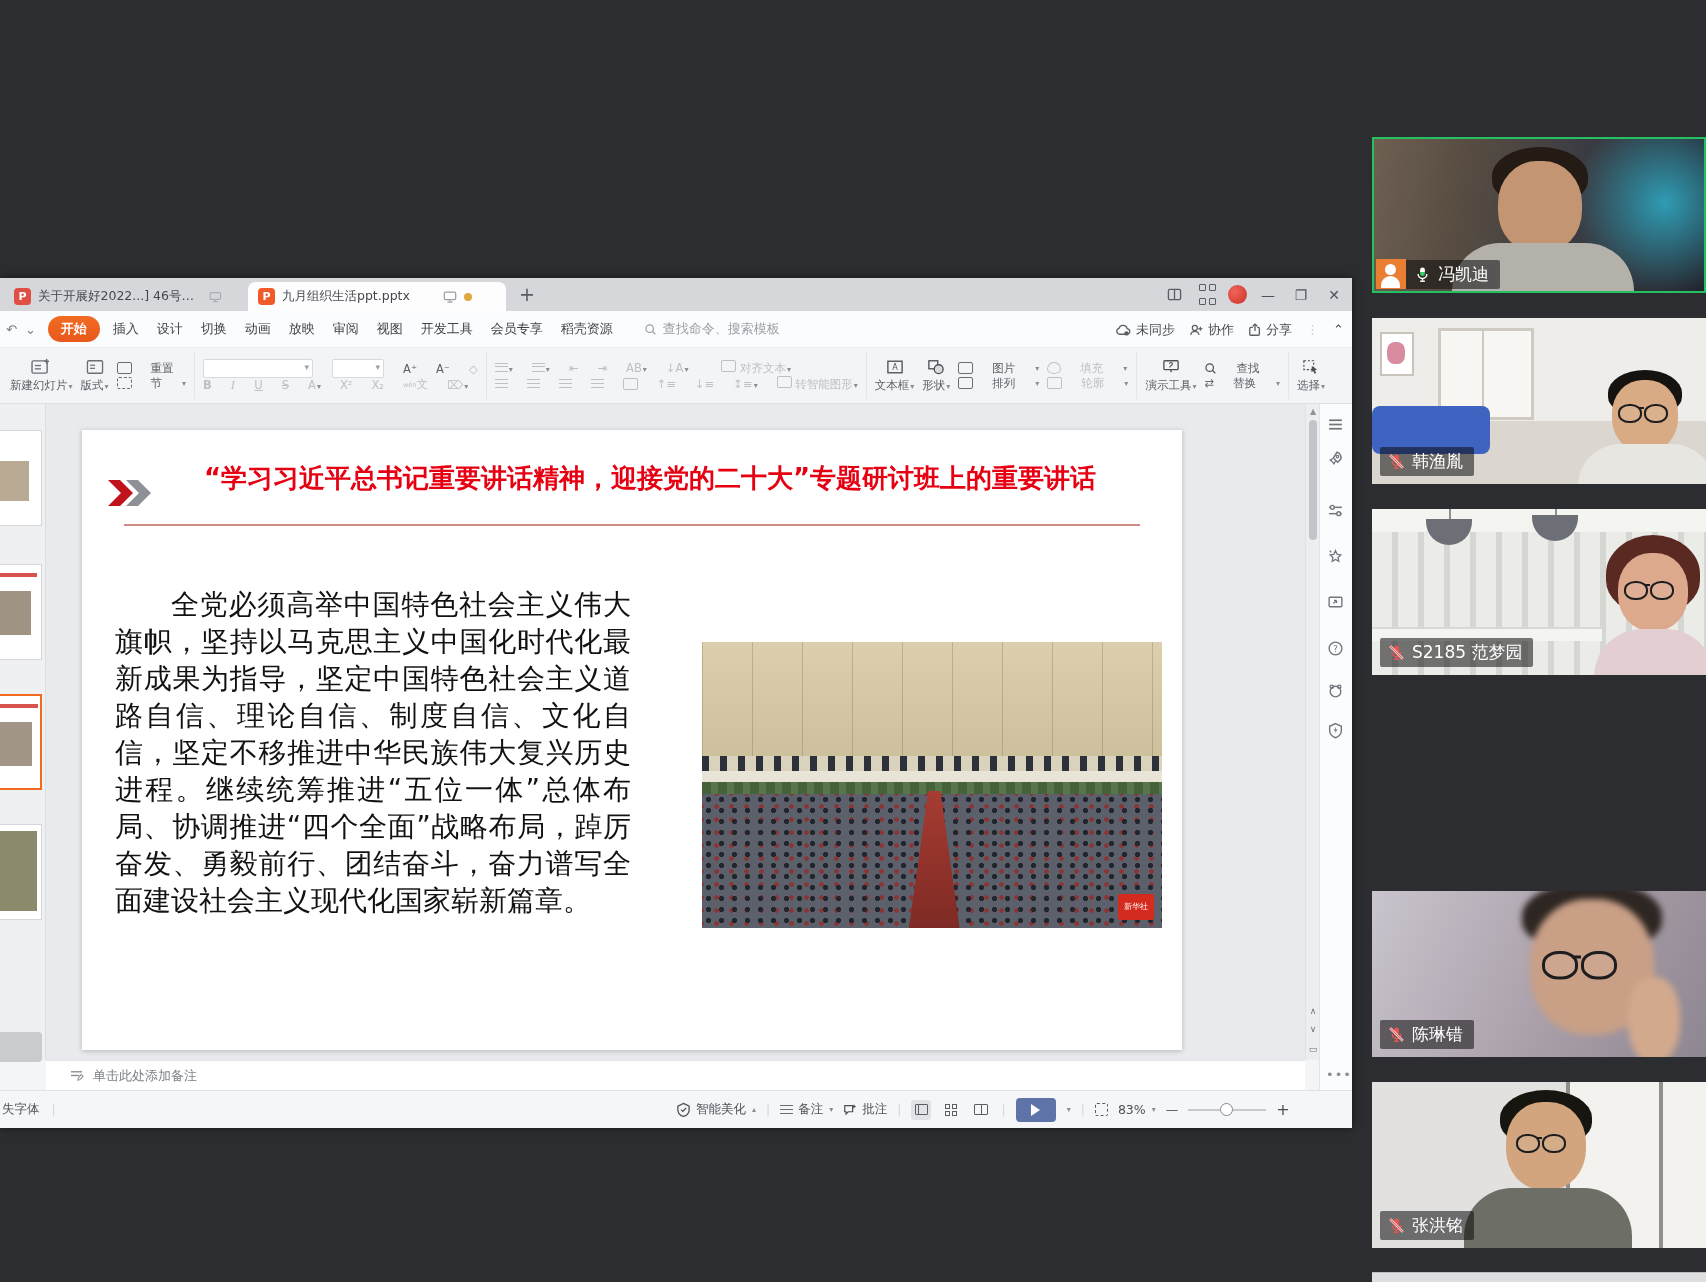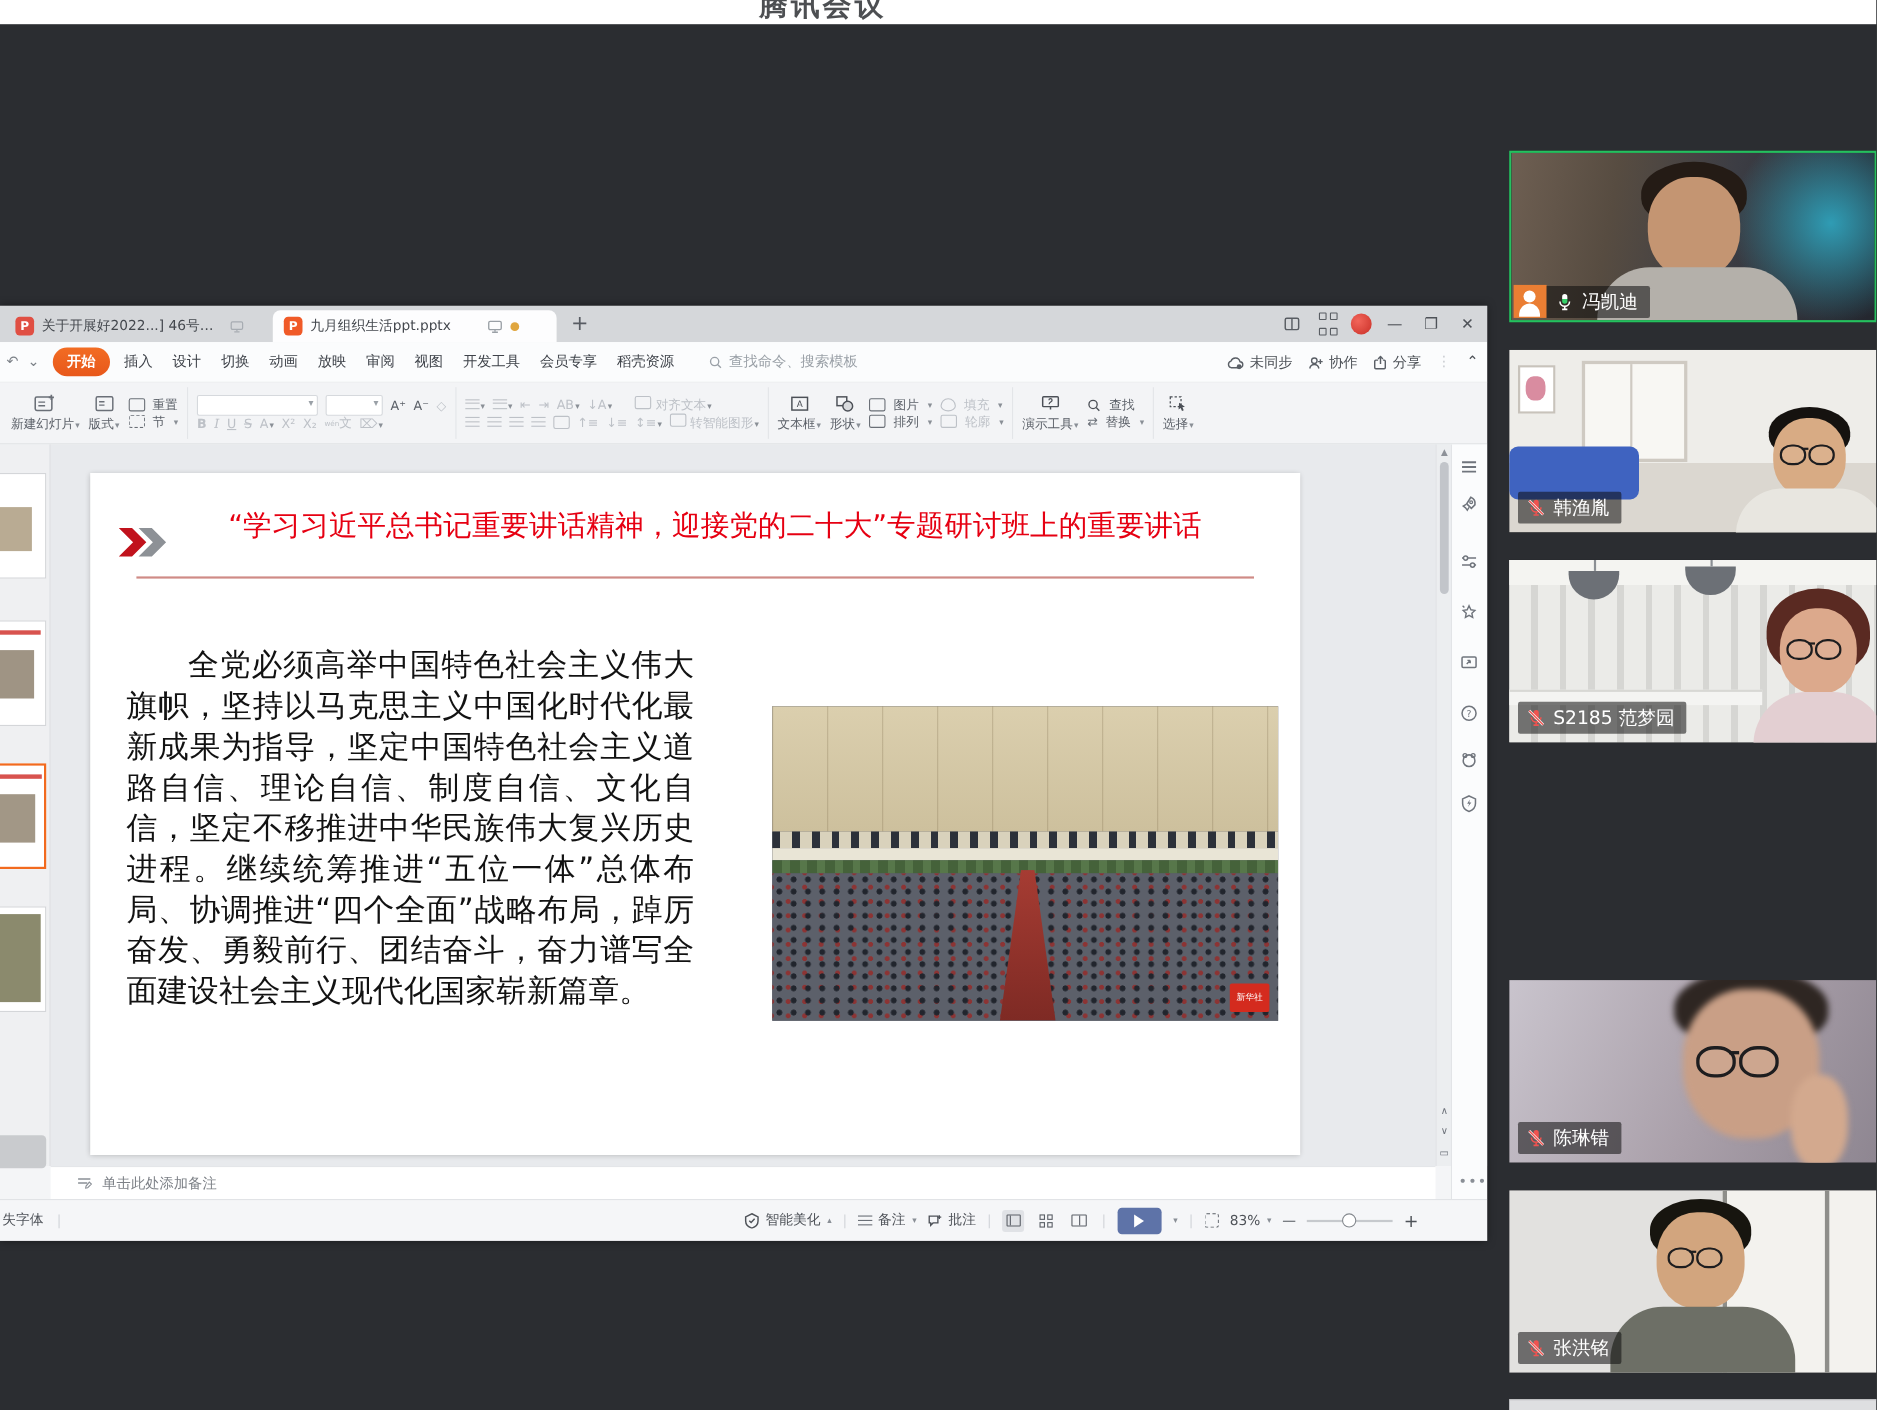--- a/index.html
+++ b/index.html
@@ -38,21 +38,21 @@
   .menu-search{display:flex;align-items:center;gap:6px;color:#9aa0a7;margin-left:22px;white-space:nowrap;}
   .menu-right{position:absolute;right:8px;top:0;height:37px;display:flex;align-items:center;gap:14px;color:#4c5056;white-space:nowrap;}
   .mr-item{display:flex;align-items:center;gap:4px;}
   .mr-sep{color:#c8cbd0;}
 
   
   .toolbar{position:absolute;left:0;top:70px;width:100%;height:56px;background:#f3f4f6;border-bottom:1px solid #dfe1e4;display:flex;align-items:stretch;padding:4px 2px;color:#5b6068;font-size:11.5px;}
   .tgroup{display:flex;align-items:center;gap:8px;padding:0 8px;border-right:1px solid #e3e5e8;}
   .tbig{display:flex;flex-direction:column;align-items:center;justify-content:center;gap:3px;white-space:nowrap;}
   .tcol{display:flex;flex-direction:column;justify-content:space-between;padding:3px 0;}
-  .trow{display:flex;align-items:center;gap:7px;white-space:nowrap;}
+  .trow{display:flex;align-items:center;gap:19px;white-space:nowrap;}
   .dd{font-size:8px;color:#8a8f96;margin-left:1px;}
   .dis{color:#bdc1c7;}
   .combo{width:110px;height:19px;border:1px solid #d6d9dd;background:#fff;border-radius:2px;position:relative;}
   .combo.small{width:52px;}
   .combo:after{content:"▾";position:absolute;right:3px;top:2px;font-size:9px;color:#9aa0a7;}
   .glyph-b{font-weight:700;}
   .glyph-i{font-style:italic;font-family:"DejaVu Serif",serif;}
   .glyph-u{text-decoration:underline;}
   .glyph-s{text-decoration:line-through;}
   .ic-lines{display:inline-block;width:13px;height:9px;border-top:1.6px solid currentColor;border-bottom:1.6px solid currentColor;position:relative;}
@@ -69,21 +69,21 @@
   .thumb{position:absolute;left:-8px;width:50px;height:96px;background:#fff;border:1px solid #d4d6d9;}
   .thumb .ph{position:absolute;background:#b9ab93;}
   .thumb .redbar{position:absolute;left:6px;top:8px;width:38px;height:4px;background:#d8534e;}
   .thumb.current{border:2px solid #f26a1e;}
   .thumb-new{position:absolute;left:-8px;width:50px;height:30px;background:#c9cbce;border-radius:4px;}
   .canvas{position:absolute;left:46px;top:0;right:47px;bottom:0;}
   .slide{position:absolute;left:36px;top:26px;width:1100px;height:620px;background:#ffffff;box-shadow:0 1px 5px rgba(0,0,0,.22);}
 
   
   .chev{position:absolute;left:24px;top:48px;}
-  .slide-title{position:absolute;left:60px;right:24px;top:32px;text-align:center;font-size:26px;font-weight:400;color:#e60012;line-height:1.25;}
+  .slide-title{position:absolute;left:60px;right:24px;top:32px;text-align:center;font-size:26px;font-weight:700;color:#e60012;line-height:1.25;}
   .title-rule{position:absolute;left:42px;right:42px;top:94px;border-top:2px solid #cf8b86;}
   .slide-body{position:absolute;left:33px;top:156px;width:516px;font-size:28px;line-height:37px;color:#121212;text-align:justify;text-indent:2em;font-weight:500;}
   .photo{position:absolute;left:620px;top:212px;width:460px;height:286px;overflow:hidden;background:#565a63;}
   .ph-wall{position:absolute;left:0;top:0;width:100%;height:40%;
     background:repeating-linear-gradient(90deg,rgba(110,92,60,.28) 0 1px,transparent 1px 50px),linear-gradient(#dbcfae,#cdc09d);}
   .ph-dais{position:absolute;left:0;top:40%;width:100%;height:13%;}
   .ph-dais .row{height:38%;background:repeating-linear-gradient(90deg,#2c313a 0 7px,#d9d2bc 7px 18px);}
   .ph-dais .cloth{height:30%;background:#e9e5d6;}
   .ph-dais .plants{height:32%;background:repeating-linear-gradient(90deg,#45623a 0 9px,#57774a 9px 16px);}
   .ph-crowd{position:absolute;left:0;top:53%;width:100%;height:47%;background-color:#5c606a;
@@ -199,23 +199,20 @@
 
   .tile-sliver{position:absolute;left:1372px;top:1272px;width:334px;height:10px;background:#dedfe1;border-top:1px solid #bfc0c2;}
 
   svg{display:block;}
 </style>
 </head>
 <body>
 
 <div class="screen">
 
-  <div class="top-strip">
-    <div class="meeting-title">腾讯会议</div>
-  </div>
 
   <div class="wps">
 
     <div class="tabbar">
       <div class="tab pdf">
         <span class="file-badge pdf-c">P</span>
         <span class="tab-label">关于开展好2022...] 46号）.pdf</span>
         <svg viewBox="0 0 16 16" width="14" height="14">
             <rect x="1.5" y="2.5" width="13" height="8.5" rx="1.5" fill="none" stroke="#a7acb2" stroke-width="1.4"></rect>
             <line x1="8" y1="11" x2="8" y2="13.2" stroke="#a7acb2" stroke-width="1.4"></line>

